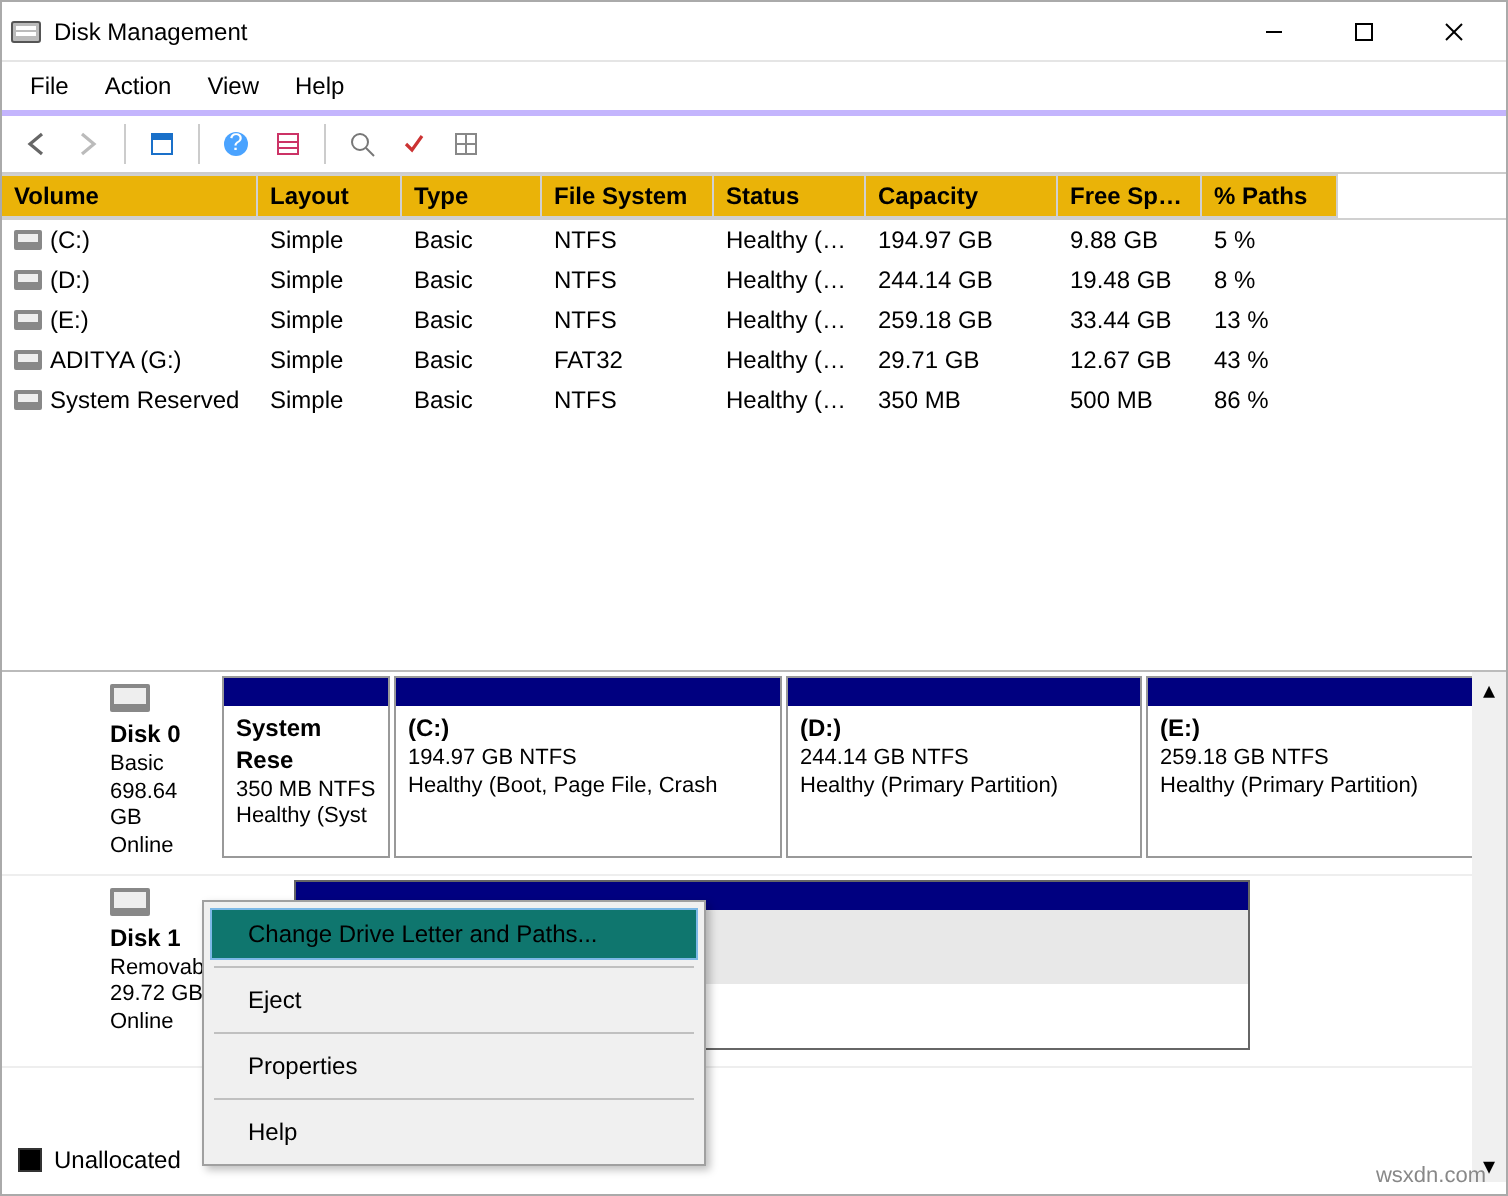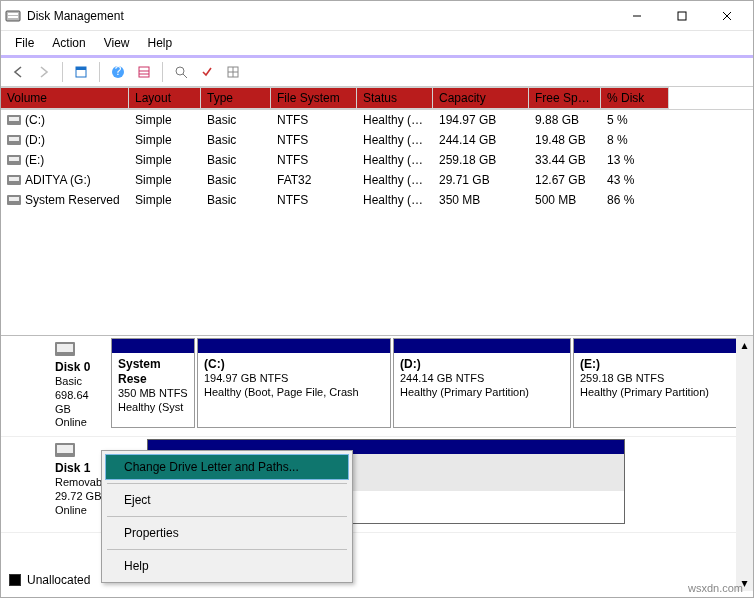--- a/index.html
+++ b/index.html
@@ -12,21 +12,21 @@
 .winbtn svg { width: 10px; height: 10px; }
 .menubar { display: flex; padding: 2px 6px; gap: 2px; border-bottom: 3px solid #c4b5fd; }
 .menubar span { padding: 3px 8px; }
 .toolbar { display: flex; align-items: center; padding: 3px 6px; gap: 4px; border-bottom: 1px solid #ccc; }
 .tbtn { width: 22px; height: 22px; display: flex; align-items: center; justify-content: center; border: 1px solid transparent; }
 .tbsep { width:1px; height:20px; background:#ccc; margin:0 3px; }
 .content { height: 504px; }
 .listview { height: 248px; overflow: auto; }
 .lvhead { display: flex; border-bottom: 1px solid #d0d0d0; background: #fff; }
 .lvhead .col, .lvrow .col { padding: 3px 6px; overflow: hidden; white-space: nowrap; text-overflow: ellipsis; }
-.lvhead .col { border-right: 1px solid #d0d0d0; border-top: 1px solid #d0d0d0; border-bottom: 1px solid #d0d0d0; background:#b91c1c; font-weight: normal; }
+.lvhead .col { border-right: 1px solid #d0d0d0; border-top: 1px solid #d0d0d0; border-bottom: 1px solid #d0d0d0; background:#eab308; font-weight: bold; }
 .lvrow { display: flex; }
 .col.volume { width: 128px; display:flex; align-items:center; gap:4px; }
 .col.layout { width: 72px; }
 .col.type   { width: 70px; }
 .col.fs     { width: 86px; }
 .col.status { width: 76px; }
 .col.capacity{ width: 96px; }
 .col.free   { width: 72px; }
 .col.pct    { width: 68px; }
 .diskicon { display:inline-block; width:14px; height:10px; background:#888; border-radius:1px; position:relative; }
@@ -147,21 +147,21 @@
 
   <div class="listview">
     <div class="lvhead">
       <div class="col volume">Volume</div>
       <div class="col layout">Layout</div>
       <div class="col type">Type</div>
       <div class="col fs">File System</div>
       <div class="col status">Status</div>
       <div class="col capacity">Capacity</div>
       <div class="col free">Free Spa...</div>
-      <div class="col pct">% Disk</div>
+      <div class="col pct">% Paths</div>
     </div>
     <div id="lvbody">
         <div class="lvrow">
           <div class="col volume">
             <span class="diskicon"></span>
             <span>(C:)</span>
           </div>
           <div class="col layout">Simple</div>
           <div class="col type">Basic</div>
           <div class="col fs">NTFS</div>

